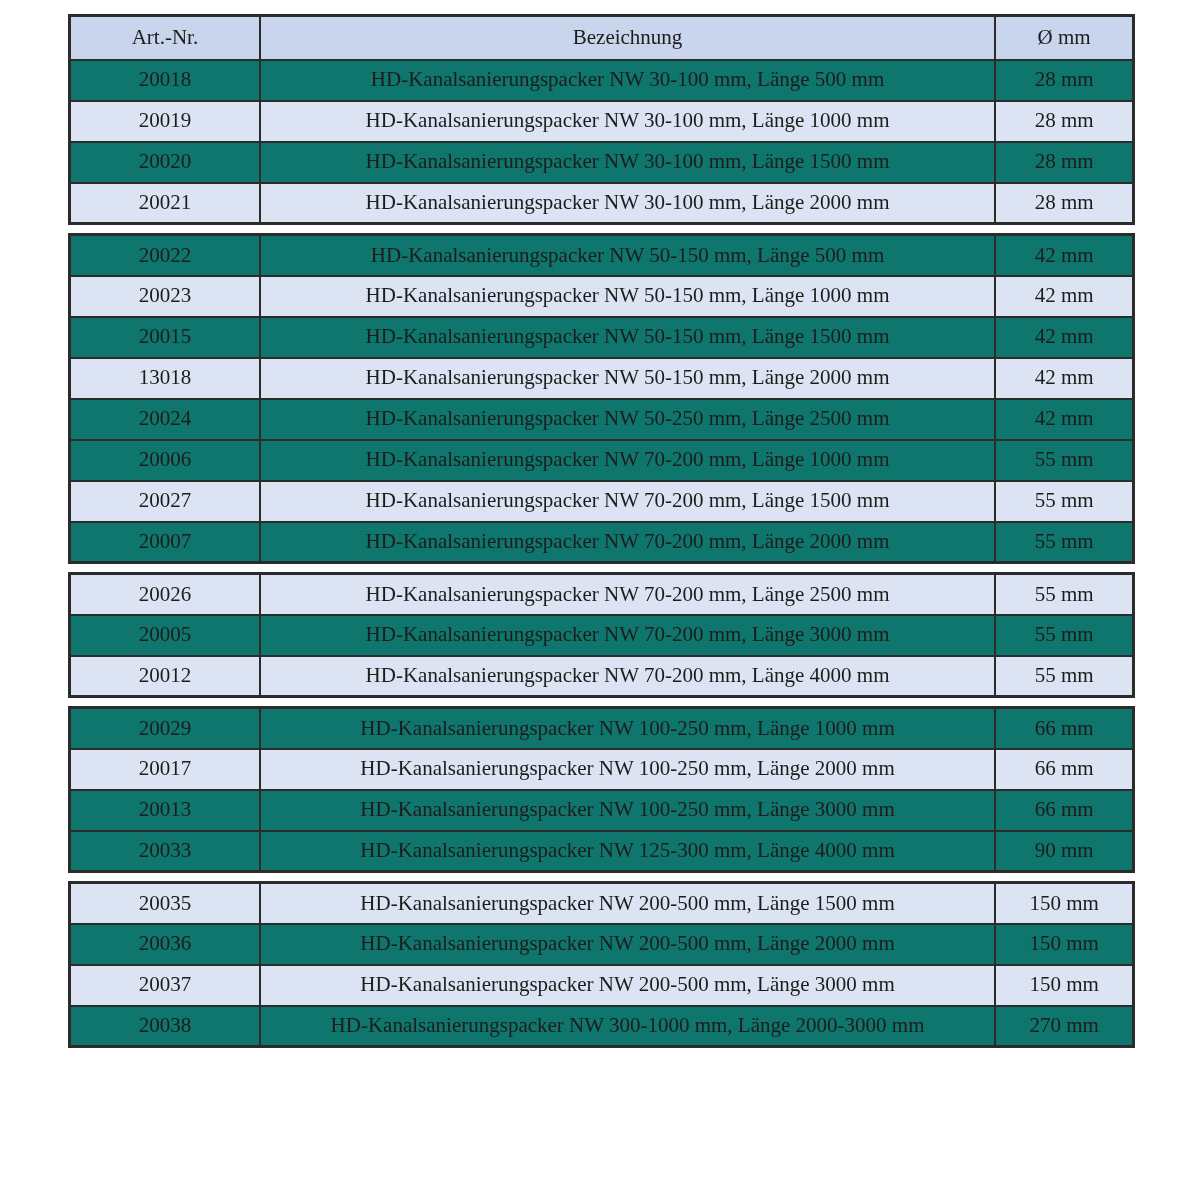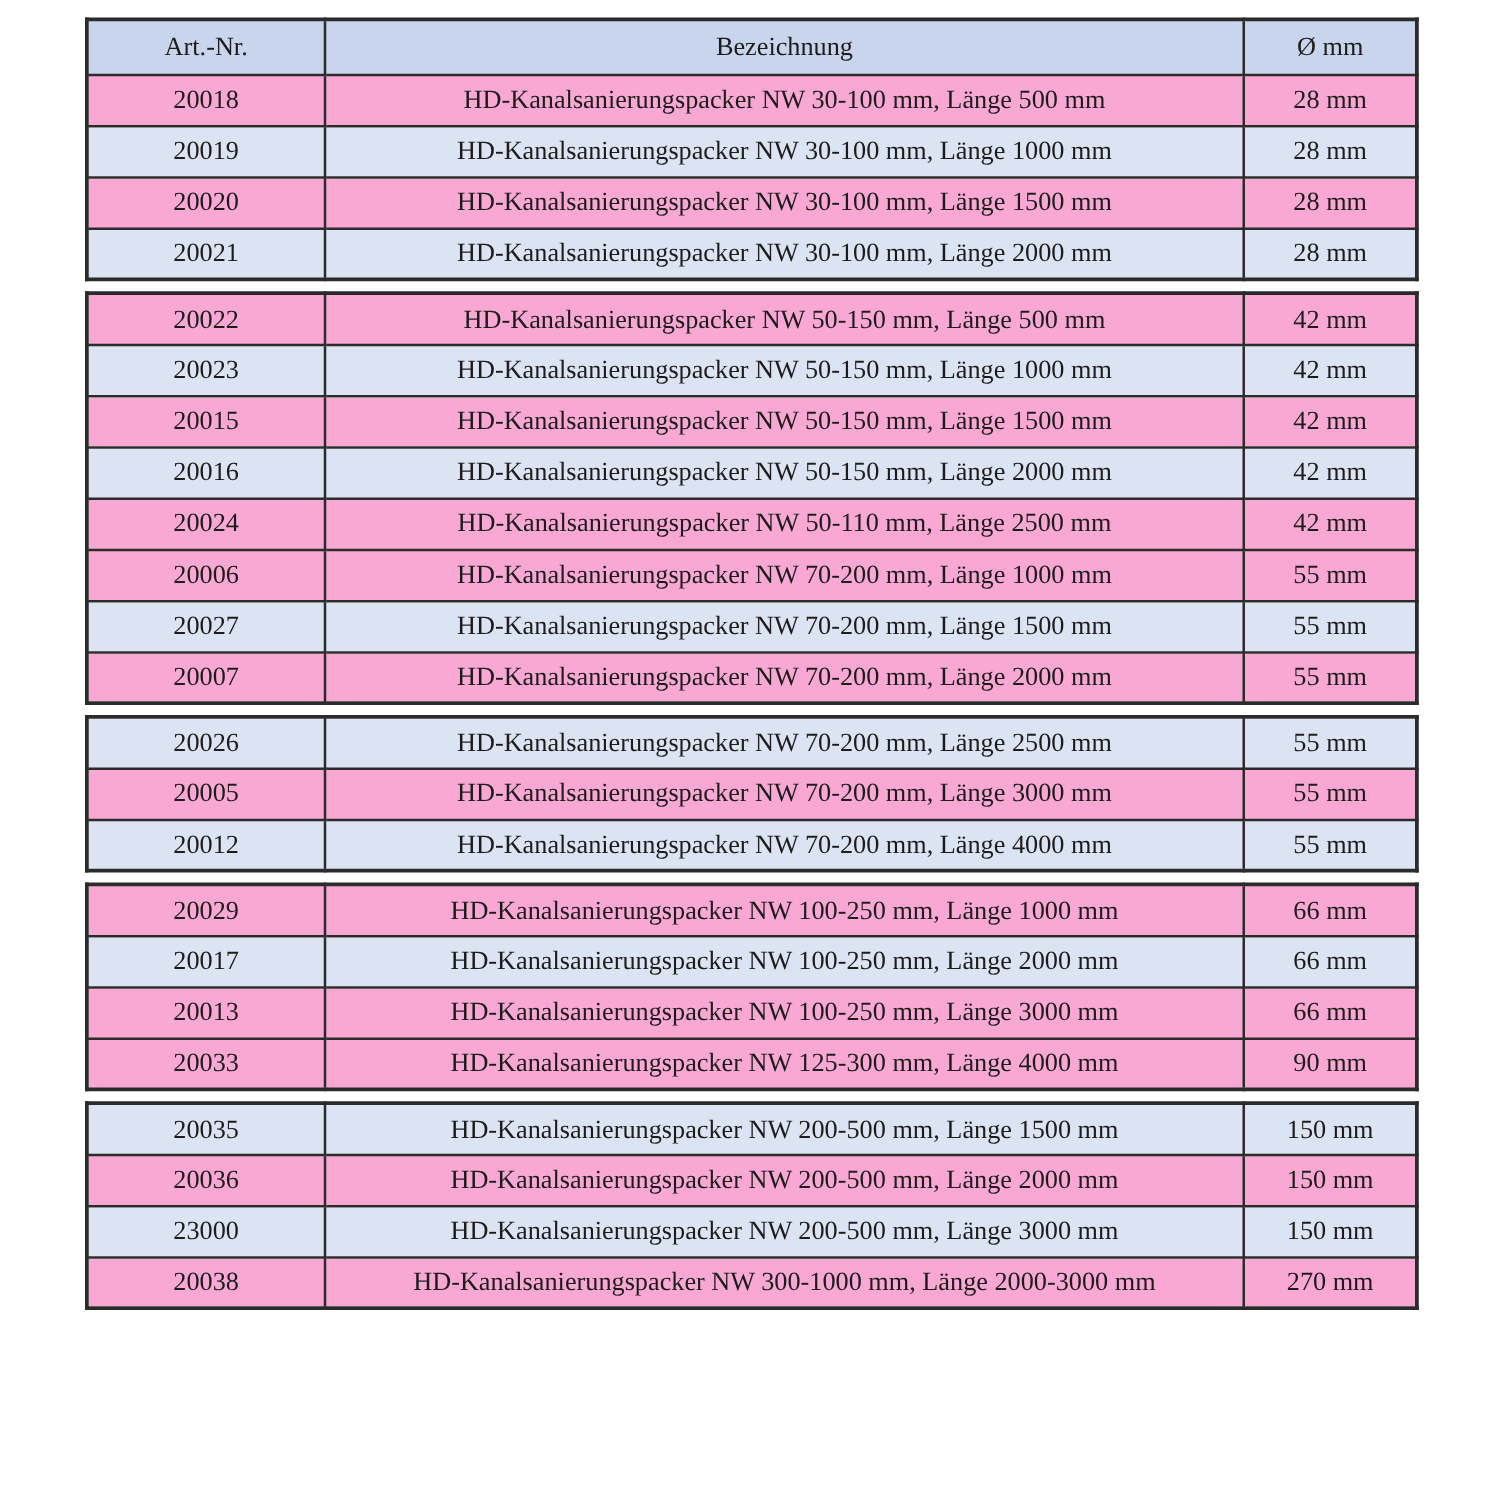--- a/index.html
+++ b/index.html
@@ -37,21 +37,21 @@
     font-size: 21px;
     line-height: 1.1;
     overflow: hidden;
     white-space: nowrap;
   }
   .c1 { width: 168px; }
   .c2 { width: 649px; }
   .c3 { width: 122px; }
   tr.header-row { height: 44px; }
   tr.header-row td { background: var(--header-bg); }
-  tr.data-row { height: 41px; background: #f9a8d4; }
+  tr.data-row { height: 41px; background: #0f766e; }
   tr.data-row.shaded { background: var(--row-alt-bg); }
 </style>
 </head>
 <body>
 
 <div class="page">
   <div id="table-area">
       <table class="segment">
         <tbody>
           <tr class="header-row">
@@ -92,27 +92,27 @@
     <td class="c1">20023</td>
     <td class="c2">HD-Kanalsanierungspacker NW 50-150 mm, Länge 1000 mm</td>
     <td class="c3">42 mm</td>
   </tr>
           <tr class="data-row">
     <td class="c1">20015</td>
     <td class="c2">HD-Kanalsanierungspacker NW 50-150 mm, Länge 1500 mm</td>
     <td class="c3">42 mm</td>
   </tr>
           <tr class="data-row shaded">
-    <td class="c1">20016</td>
+    <td class="c1">13018</td>
     <td class="c2">HD-Kanalsanierungspacker NW 50-150 mm, Länge 2000 mm</td>
     <td class="c3">42 mm</td>
   </tr>
           <tr class="data-row">
     <td class="c1">20024</td>
-    <td class="c2">HD-Kanalsanierungspacker NW 50-110 mm, Länge 2500 mm</td>
+    <td class="c2">HD-Kanalsanierungspacker NW 50-250 mm, Länge 2500 mm</td>
     <td class="c3">42 mm</td>
   </tr>
           <tr class="data-row">
     <td class="c1">20006</td>
     <td class="c2">HD-Kanalsanierungspacker NW 70-200 mm, Länge 1000 mm</td>
     <td class="c3">55 mm</td>
   </tr>
           <tr class="data-row shaded">
     <td class="c1">20027</td>
     <td class="c2">HD-Kanalsanierungspacker NW 70-200 mm, Länge 1500 mm</td>
@@ -174,21 +174,21 @@
     <td class="c1">20035</td>
     <td class="c2">HD-Kanalsanierungspacker NW 200-500 mm, Länge 1500 mm</td>
     <td class="c3">150 mm</td>
   </tr>
           <tr class="data-row">
     <td class="c1">20036</td>
     <td class="c2">HD-Kanalsanierungspacker NW 200-500 mm, Länge 2000 mm</td>
     <td class="c3">150 mm</td>
   </tr>
           <tr class="data-row shaded">
-    <td class="c1">23000</td>
+    <td class="c1">20037</td>
     <td class="c2">HD-Kanalsanierungspacker NW 200-500 mm, Länge 3000 mm</td>
     <td class="c3">150 mm</td>
   </tr>
           <tr class="data-row">
     <td class="c1">20038</td>
     <td class="c2">HD-Kanalsanierungspacker NW 300-1000 mm, Länge 2000-3000 mm</td>
     <td class="c3">270 mm</td>
   </tr>
         </tbody>
       </table>

